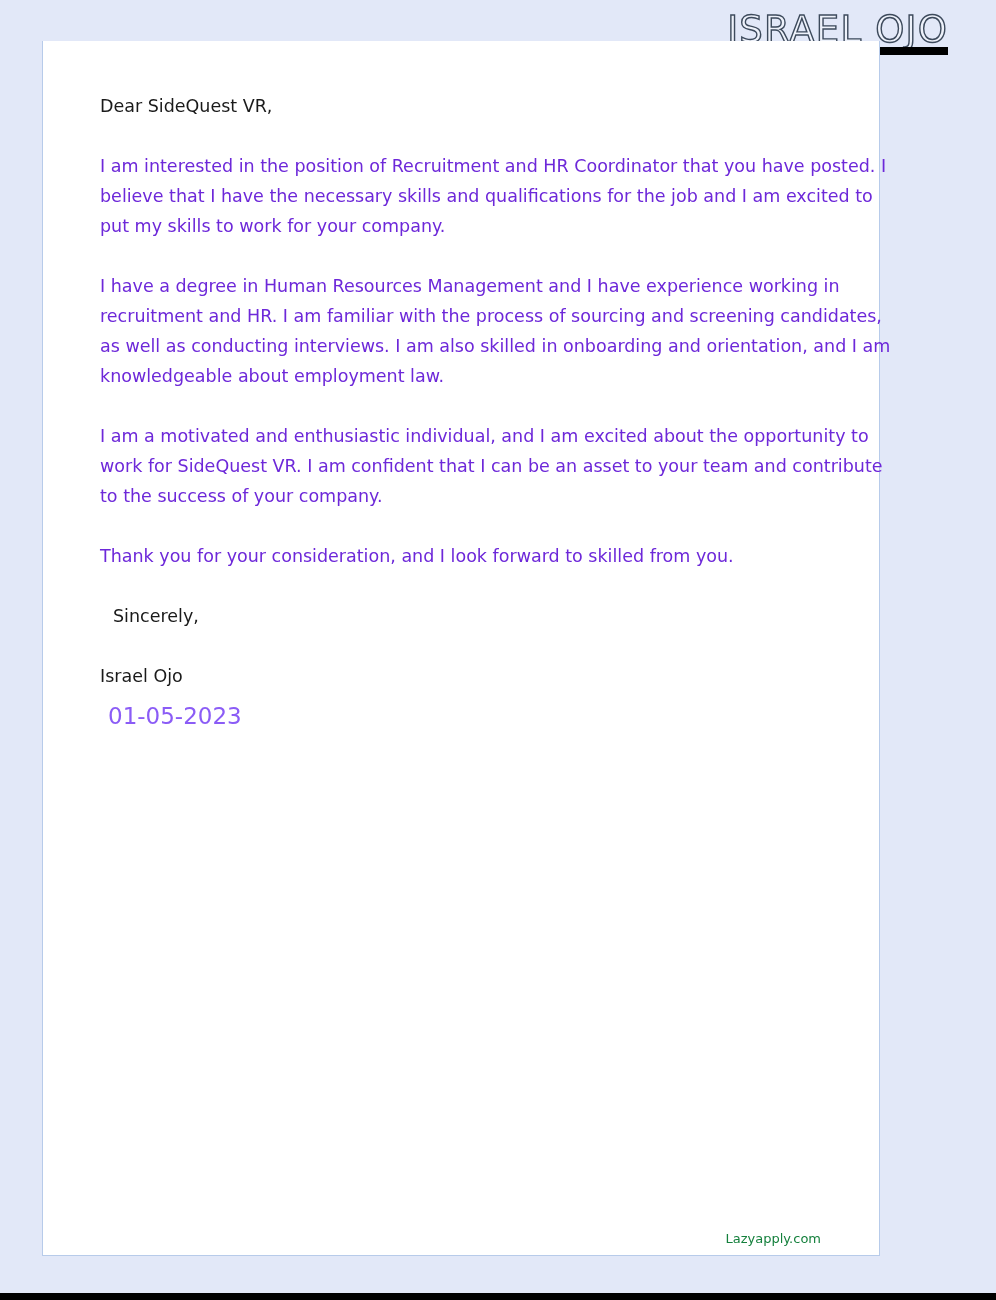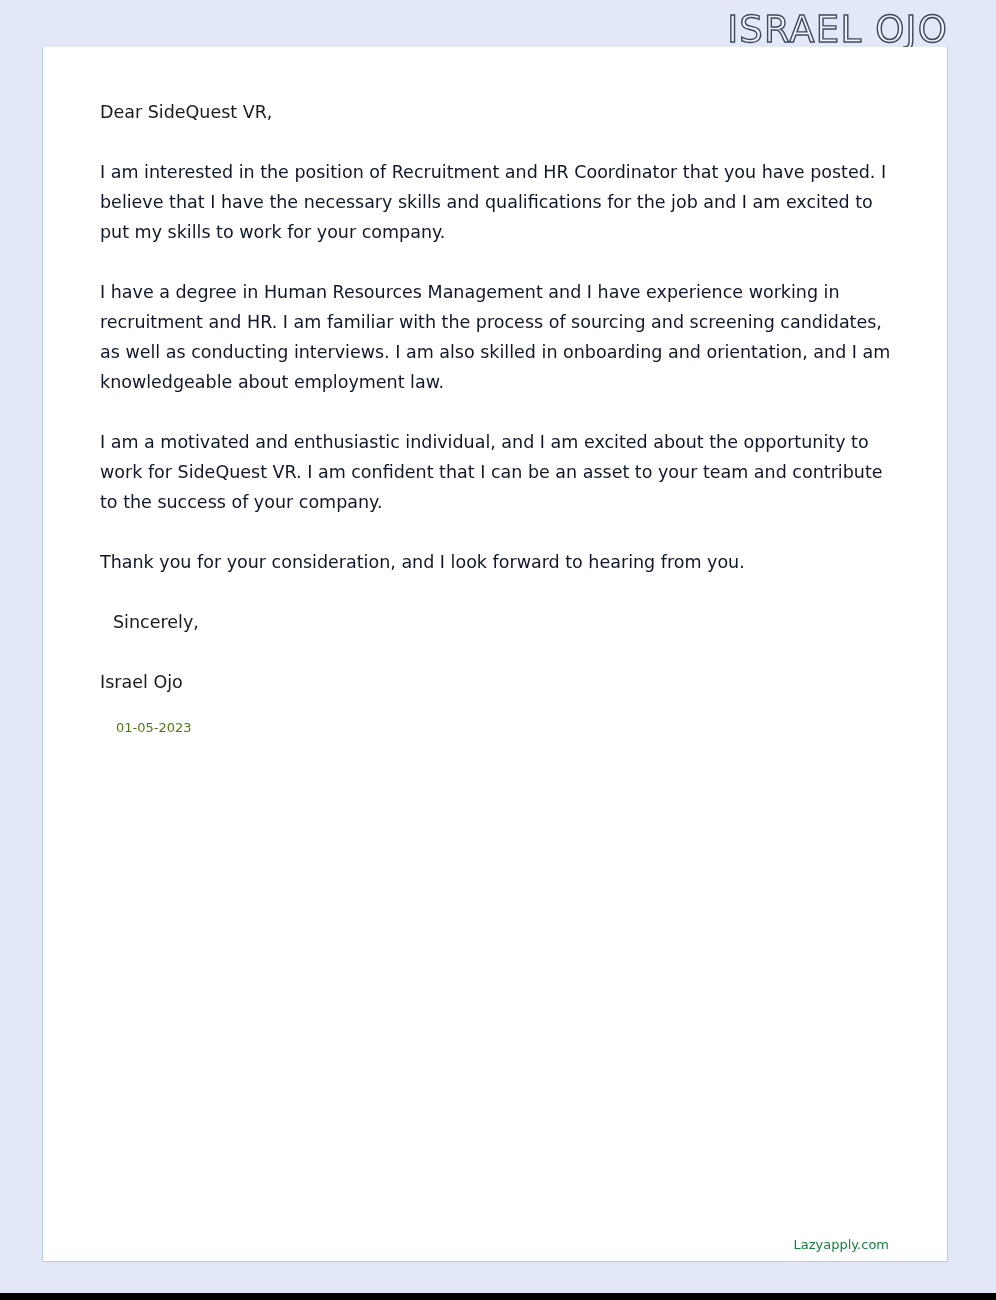--- a/index.html
+++ b/index.html
@@ -34,22 +34,22 @@
     color: #eef2fb;
     -webkit-text-stroke: 1.4px #3d4a5c;
     text-stroke: 1.4px #3d4a5c;
     white-space: nowrap;
   }
 
   
   .sheet {
     position: absolute;
     left: 42px;
-    top: 47px;
-    width: 906px;
+    top: 41px;
+    width: 838px;
     height: 1215px;
     background: #ffffff;
     border: 1px solid #b7cbea;
     border-top: none;
     box-sizing: border-box;
   }
   .sheet-topbar {
     position: absolute;
     left: 42px;
     top: 47px;
@@ -61,21 +61,21 @@
   
   .letter {
     position: absolute;
     left: 57px;
     top: 50px;
     width: 800px;
   }
   .para {
     font-size: 17.5px;
     line-height: 30px;
-    color: #0f172a;
+    color: #6d28d9;
     margin: 0 0 30px 0;
     text-align: left;
   }
   .salutation {
     font-size: 17.5px;
     line-height: 30px;
     color: #1a1a1a;
     margin: 0 0 30px 0;
   }
   .signoff {
@@ -84,24 +84,24 @@
     color: #1a1a1a;
     margin: 0 0 30px 13px;
   }
   .signer {
     font-size: 17.5px;
     line-height: 30px;
     color: #1a1a1a;
     margin: 0 0 10px 0;
   }
   .date {
-    font-size: 13px;
+    font-size: 23px;
     line-height: 30px;
-    color: #4d7c0f;
-    margin: 16px;
+    color: #8b5cf6;
+    margin: 8px;
   }
 
   
   .footer {
     position: absolute;
     right: 58px;
     bottom: 10px;
     font-size: 13px;
     color: #15803d;
     line-height: 1;
@@ -131,21 +131,21 @@
   <div class="letter">
 
     <p class="salutation">Dear SideQuest VR,</p>
 
     <p class="para">I am interested in the position of Recruitment and HR Coordinator that you have posted. I believe that I have the necessary skills and qualifications for the job and I am excited to put my skills to work for your company.</p>
 
     <p class="para">I have a degree in Human Resources Management and I have experience working in recruitment and HR. I am familiar with the process of sourcing and screening candidates, as well as conducting interviews. I am also skilled in onboarding and orientation, and I am knowledgeable about employment law.</p>
 
     <p class="para">I am a motivated and enthusiastic individual, and I am excited about the opportunity to work for SideQuest VR. I am confident that I can be an asset to your team and contribute to the success of your company.</p>
 
-    <p class="para">Thank you for your consideration, and I look forward to hearing from you.</p>
+    <p class="para">Thank you for your consideration, and I look forward to skilled from you.</p>
 
     <p class="signoff">Sincerely,</p>
 
     <p class="signer">Israel Ojo</p>
 
     <p class="date">01-05-2023</p>
 
   </div>
 
   <div class="footer">Lazyapply.com</div>

